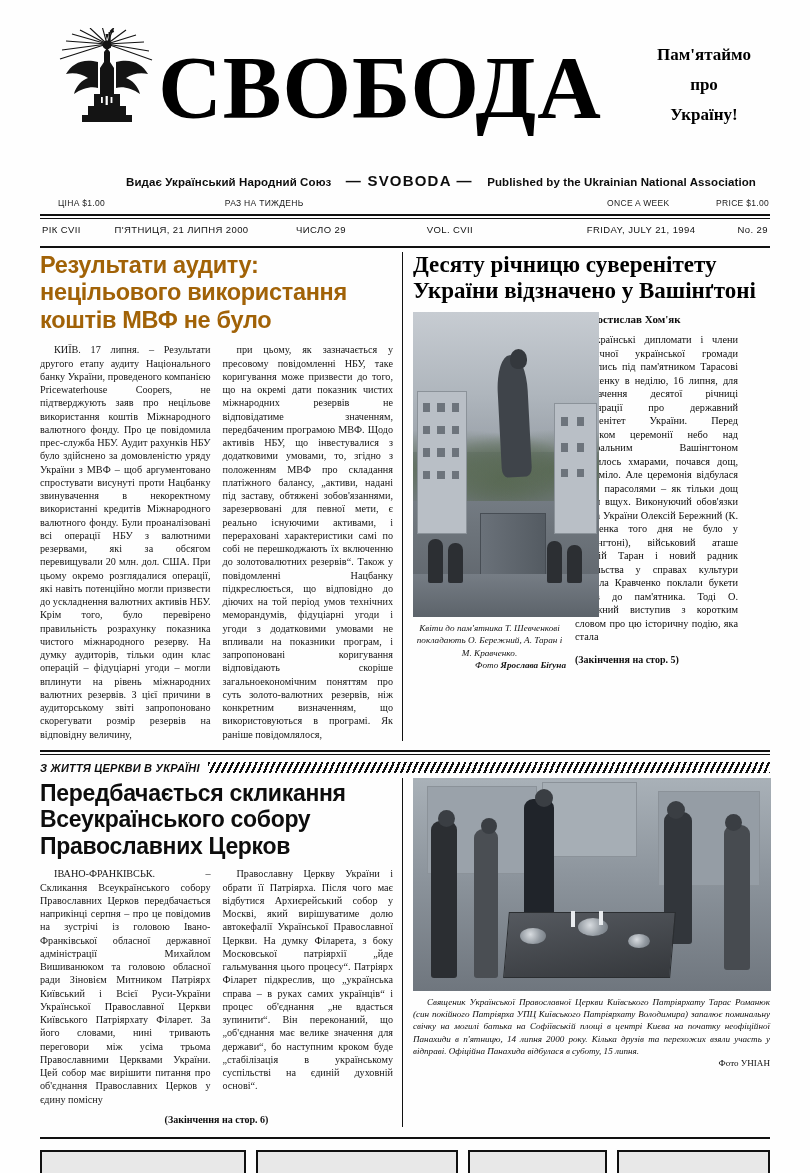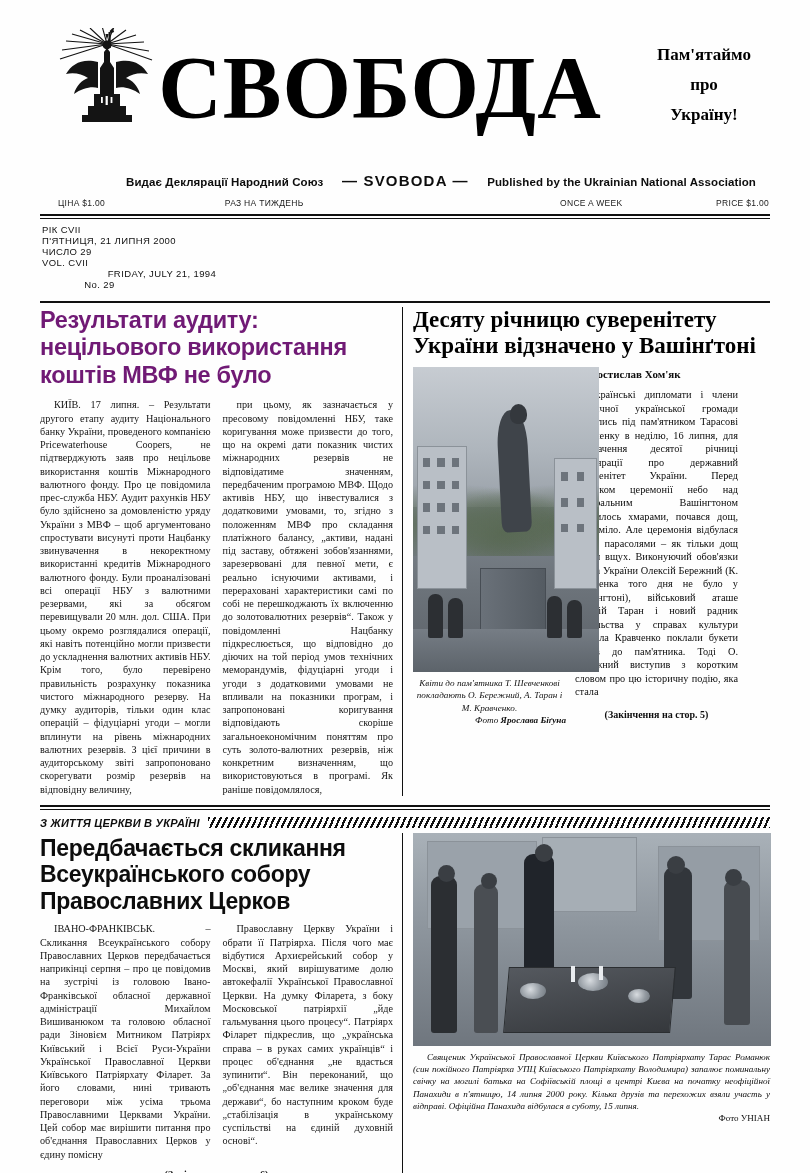--- a/index.html
+++ b/index.html
@@ -90,42 +90,41 @@
     padding: 0 1px;
     font-family: "Liberation Sans", sans-serif;
     font-size: 8.5px;
     letter-spacing: 0.3px;
     color: #1a1a1a;
   }
   .price-row span { white-space: nowrap; }
   .price-left   { width: 14%; text-align: left; padding-left: 17px; }
   .price-week   { width: 30%; text-align: center; }
   .price-mid    { width: 20%; }
-  .price-once   { width: 22%; text-align: center; }
+  .price-once   { width: 22%; text-align: right; }
   .price-right  { width: 14%; text-align: right; }
 
   .rule-thick {
     border-top: 2.5px solid #111;
     margin-top: 6px;
   }
   .rule-thin {
     border-top: 1px solid #111;
     margin-top: 2px;
   }
   .issue-row {
     display: flex;
     justify-content: space-between;
-    align-items: flex-start;
+    align-items: flex-end;
     font-family: "Liberation Sans", sans-serif;
     font-size: 9.5px;
     font-weight: normal;
     letter-spacing: 0.4px;
     padding: 5px 2px 5px 2px;
     color: #111;
-    flex-direction: column;
   }
   .issue-row span { white-space: nowrap; }
   .iss-1 { width: 10%; }
   .iss-2 { width: 25%; }
   .iss-3 { width: 18%; }
   .iss-4 { width: 13%; }
   .iss-5 { width: 24%; text-align: right; }
   .iss-6 { width: 10%; text-align: right; }
 
   
@@ -146,21 +145,21 @@
   }
 
   
   .hl-sans {
     font-family: "Liberation Sans", sans-serif;
     font-weight: bold;
     font-size: 23.5px;
     line-height: 1.17;
     letter-spacing: -0.3px;
     margin: 0 0 9px 0;
-    color: #701a75;
+    color: #a16207;
   }
   .hl-serif {
     font-family: "Liberation Serif", serif;
     font-weight: bold;
     font-size: 23px;
     line-height: 1.13;
     margin: 0 0 8px 0;
     color: #000;
   }
 
@@ -170,21 +169,20 @@
     column-gap: 12px;
     text-align: justify;
     font-family: "Liberation Serif", serif;
     font-size: 10.2px;
     line-height: 1.30;
     hyphens: auto;
     color: #141414;
   }
   .two-col p { margin: 0; text-indent: 14px; }
   .jump {
-    text-align: center;
     font-family: "Liberation Serif", serif;
     font-weight: bold;
     font-size: 10px;
     margin: 9px 0 0 0;
     text-indent: 0;
     break-inside: avoid;
   }
   .jump-standalone {
     text-align: center;
     font-family: "Liberation Serif", serif;
@@ -487,21 +485,21 @@
     <h1 class="nameplate">СВОБОДА</h1>
 
     <div class="remember-block">
       <div>Пам'ятаймо</div>
       <div>про</div>
       <div>Україну!</div>
     </div>
   </div>
 
   <div class="publisher-row">
-    <div class="publisher-ukr">Видає Декляpaції Народний Союз</div>
+    <div class="publisher-ukr">Видає Український Народний Союз</div>
     <div class="svoboda-latin">— SVOBODA —</div>
     <div class="publisher-eng">Published by the Ukrainian National Association</div>
   </div>
 
   <div class="price-row">
     <span class="price-left">ЦІНА $1.00</span>
     <span class="price-week">РАЗ НА ТИЖДЕНЬ</span>
     <span class="price-mid"></span>
     <span class="price-once">ONCE A WEEK</span>
     <span class="price-right">PRICE $1.00</span>

